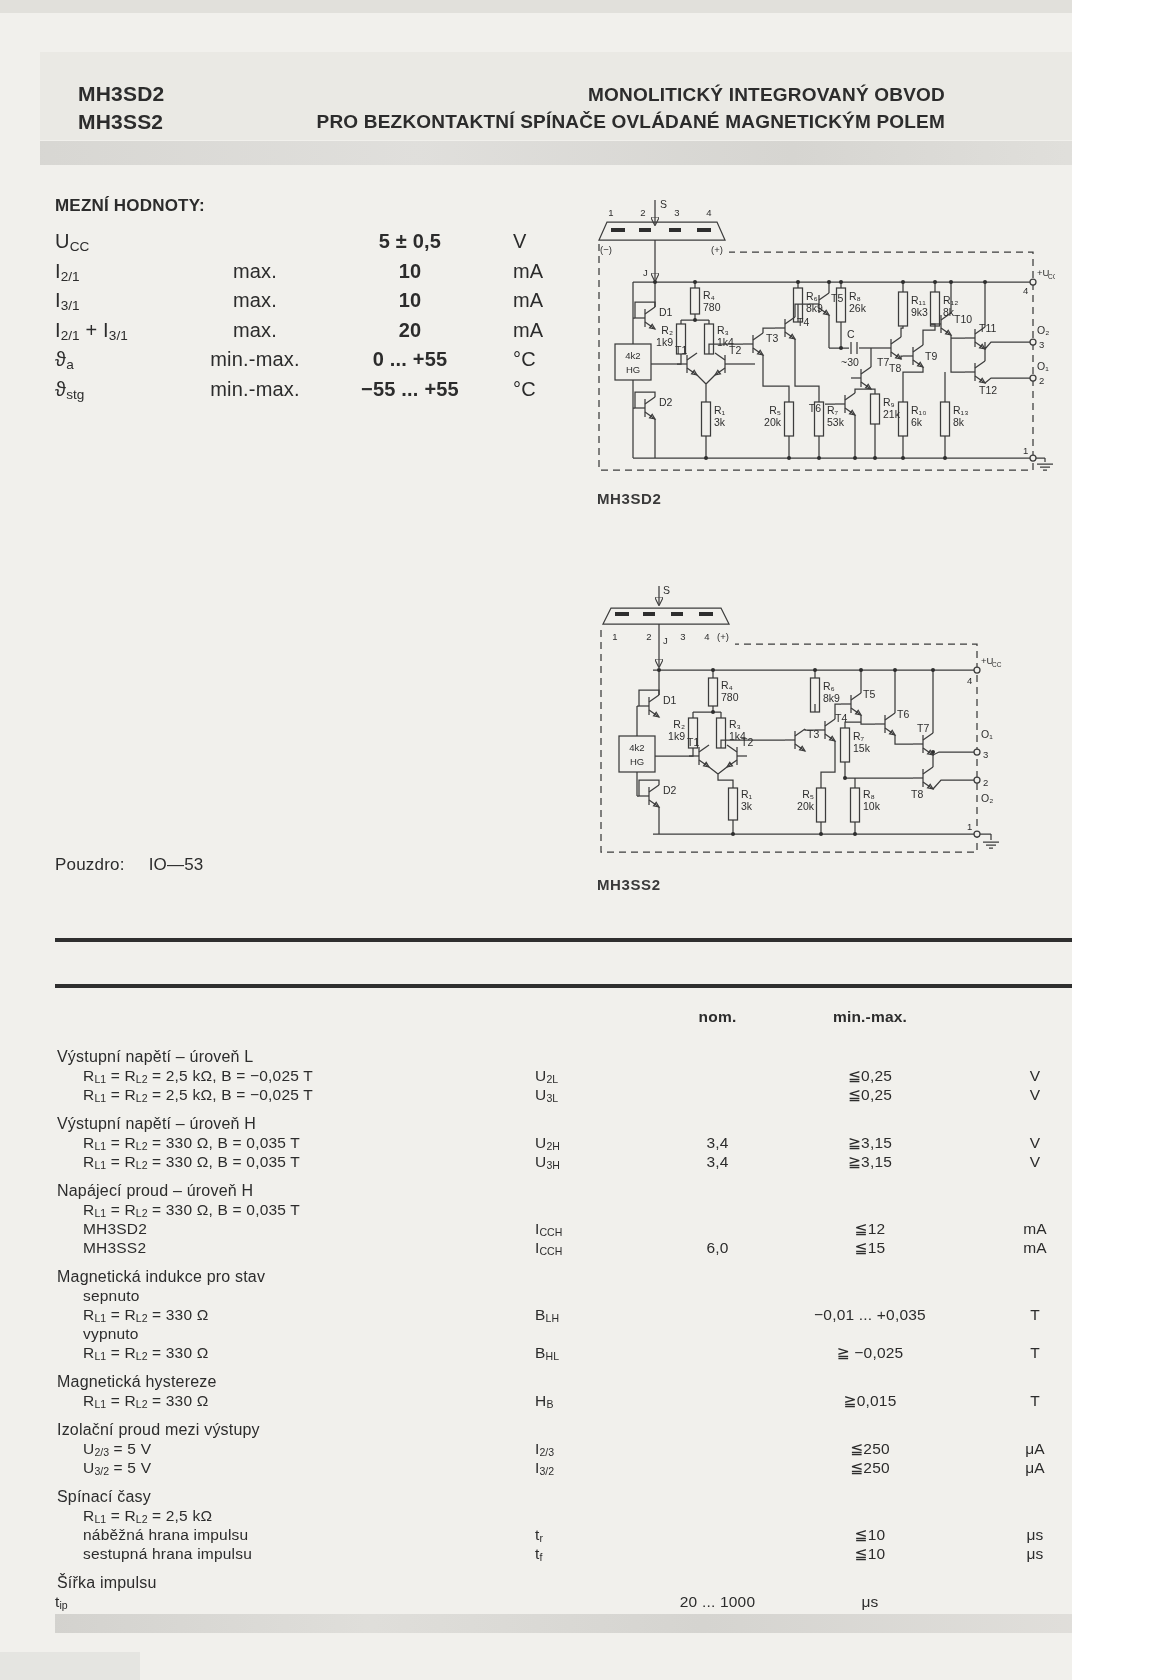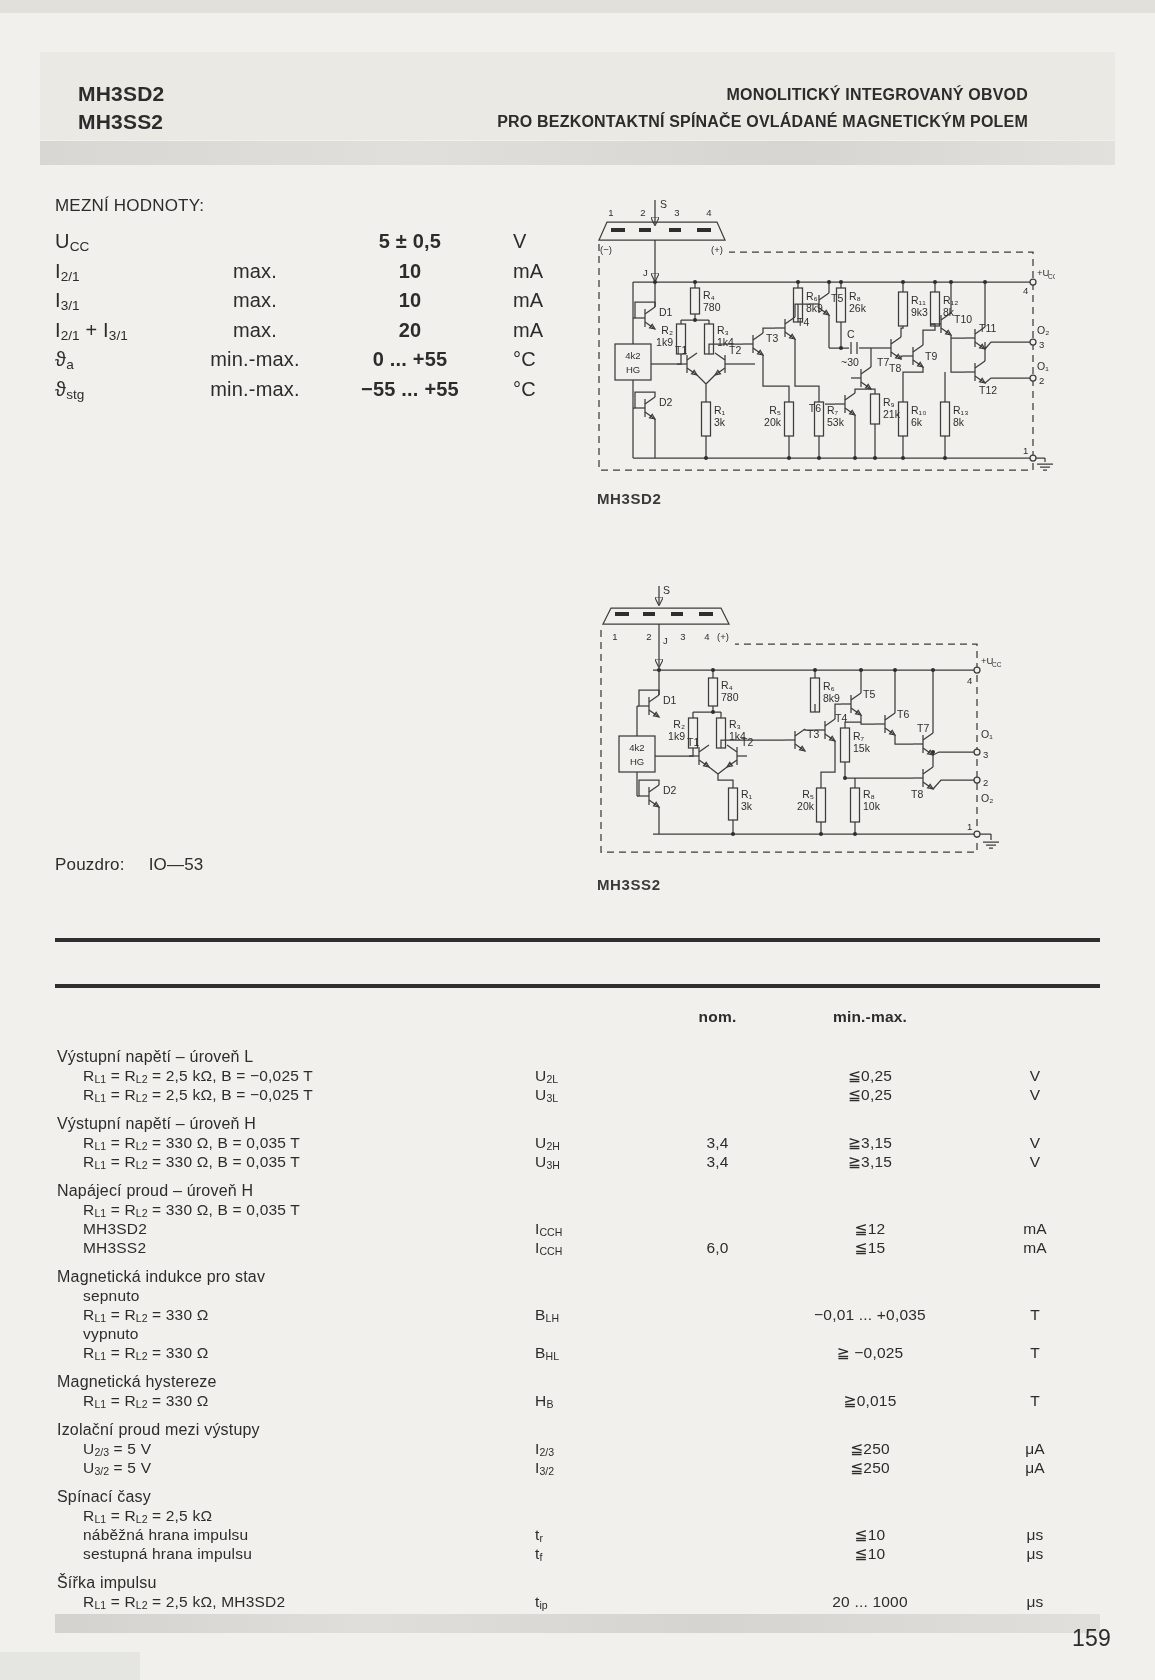--- a/index.html
+++ b/index.html
@@ -1,35 +1,35 @@
 <!DOCTYPE html>
 <html><head>
 <meta charset="utf-8">
 <style>
   html,body { margin:0; padding:0; }
   .page {
-    position:relative; width:1155px; height:1680px;
+    position:relative; width:1072px; height:1680px;
     background:#f1f0ec; overflow:hidden;
     font-family:"Liberation Sans", sans-serif; color:#2c2c2c;
     letter-spacing:0.2px;
   }
   .abs { position:absolute; }
   
   .scan-strip-top { top:0; left:0; width:1155px; height:13px; background:#d8d7d3; opacity:.65; }
   .scan-shade-header { top:52px; left:40px; width:1075px; height:88px; background:#e4e3df; opacity:.55; }
   .scan-band { top:141px; left:40px; width:1075px; height:24px;
     background:linear-gradient(90deg,#d5d4d0,#deddda 35%,#d3d2ce 70%,#e0dfdb); opacity:.9; }
   .scan-corner-bl { top:1652px; left:0; width:140px; height:28px; background:#dad9d5; opacity:.5; }
   .bottom-bar { top:1614px; left:55px; width:1045px; height:19px;
     background:linear-gradient(90deg,#cecdc9,#dcdbd7 30%,#d0cfcb 62%,#dedcd8); opacity:.85; }
   
   .models { top:80px; left:78px; font-size:21px; font-weight:bold; line-height:28px; }
-  .doc-title { top:81px; right:127px; text-align:right; font-size:16px; font-weight:bold; line-height:27px; }
+  .doc-title { top:81px; right:127px; text-align:right; font-size:19px; font-weight:bold; line-height:27px; }
   
-  .limits-title { top:196px; left:55px; font-size:17px; font-weight:400; }
+  .limits-title { top:196px; left:55px; font-size:17px; font-weight:700; }
   .limits { top:230px; left:55px; width:540px; }
   .lrow { display:grid; grid-template-columns:130px 140px 170px 90px; height:29.5px; align-items:baseline; font-size:20px; }
   .lrow .cond { text-align:center; }
   .lrow .val  { text-align:center;font-weight:bold; }
   .lrow .unit { padding-left:18px; }
   sub { font-size:0.68em; vertical-align:-0.22em; line-height:0; letter-spacing:0; }
   
   .schem1 { top:196px; left:593px; width:462px; height:292px; }
   .schem2 { top:582px; left:593px; width:410px; height:280px; }
   .schematic line, .schematic path, .schematic polygon,
@@ -622,21 +622,20 @@
       </div>
 
     <div class="crow sec">
         <div class="desc"><span>Šířka impulsu</span></div>
         <div></div>
         <div></div>
         <div></div>
         <div></div>
       </div>
     <div class="crow sub">
-        <div class="desc"><span>R</span><sub>L1</sub><span> = R</span><sub>L2</sub><span> = 2,5 kΩ, MH3SD2</span></div>
         <div class="sym"><span>t</span><sub>ip</sub></div>
         <div class="nom"></div>
         <div class="mm">20 ... 1000</div>
         <div class="unit">μs</div>
       </div>
   </div>
 
   <div class="abs page-number">159</div>
 </div>
 

